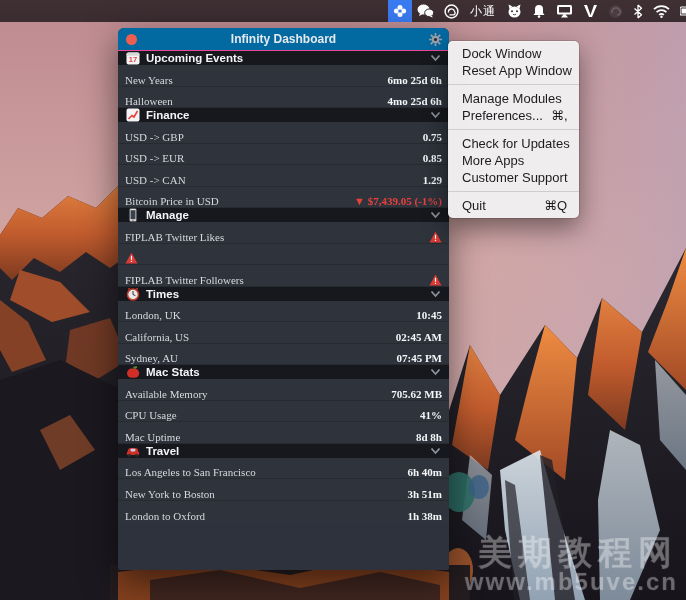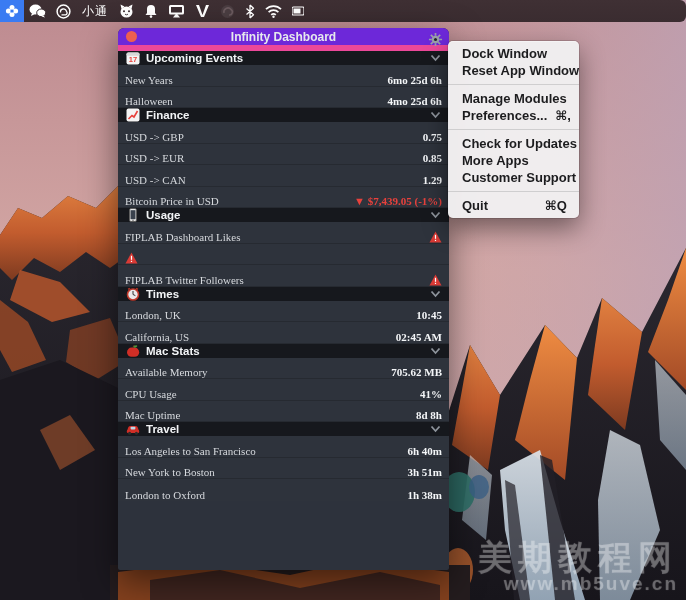--- a/index.html
+++ b/index.html
@@ -6,40 +6,40 @@
   html,body { width:686px; height:600px; overflow:hidden; font-family:"Liberation Sans","DejaVu Sans",sans-serif; background:#c9a0a0; }
   .stage { position:relative; width:686px; height:600px; overflow:hidden; }
 
   
   .wallpaper { position:absolute; inset:0; z-index:0; }
 
   
   .menubar {
     position:absolute; top:0; left:0; width:686px; height:22px;
     background:linear-gradient(180deg,#3f3034 0%,#3a2c30 100%);
-    z-index:5; display:flex; justify-content:flex-start; align-items:center;border-radius:6px;
+    z-index:5; display:flex; justify-content:flex-end; align-items:center;
   }
   .menubar-icons { display:flex; align-items:center; height:22px; }
   .mb-icon { height:22px; display:flex; align-items:center; justify-content:center; padding:0 5px; color:#fff; }
   .mb-icon svg { display:block; }
   .mb-icon.active { background:#3a7bf2; }
   .mb-text { font-size:12px; color:#fff; letter-spacing:1px; padding:0 6px; }
   .mb-battery { padding-right:0; margin-right:-6px; }
 
   
   .panel {
     position:absolute; left:118px; top:28px; width:331px; height:542px;
     border-radius:6px 6px 2px 2px; overflow:hidden; z-index:10;
     box-shadow:0 12px 34px rgba(0,0,0,.5);
     background:#2d323c;
     display:flex; flex-direction:column;
   }
   .titlebar {
-    height:23px; background:#6d28d9; display:flex; align-items:center;
-    position:relative; flex:0 0 auto; border-bottom:6px solid #ec4899;
+    height:23px; background:#0369a1; display:flex; align-items:center;
+    position:relative; flex:0 0 auto; border-bottom:1px solid #ec4899;
   }
   .close-dot { width:11px; height:11px; border-radius:50%; background:#ec5f50; margin-left:8px; }
   .panel-title { position:absolute; left:0; right:0; text-align:center; font-size:12px; font-weight:bold; color:#e6e9ed; }
   .gear-btn { position:absolute; right:6px; top:4px; width:15px; height:15px; color:#9aa0a9; }
 
   .section-header {
     height:14px; background:#16181d; display:flex; align-items:center;
     padding:0 8px; flex:0 0 auto;
   }
   .section-icon { width:14px; height:14px; margin-right:6px; flex:0 0 auto; }
@@ -56,33 +56,33 @@
   .row-value.red { color:#e8413c; }
   .warn-icon { width:13px; height:12px; }
 
   
   .context-menu {
     position:absolute; left:448px; top:41px; width:131px; z-index:20;
     background:rgba(241,240,241,0.97); border-radius:5px;
     box-shadow:0 1px 0 rgba(255,255,255,.4) inset, 0 10px 26px rgba(0,0,0,.45), 0 0 0 1px rgba(0,0,0,.12);
     padding:4px 0; font-size:13px; color:#1c1c1e;
   }
-  .menu-item { height:17px; line-height:17px; padding:0 12px 0 14px; display:flex; white-space:nowrap;font-weight:bold; }
+  .menu-item { height:17px; line-height:17px; padding:0 12px 0 14px; display:flex; white-space:nowrap; }
   .menu-item .mi-label { flex:1; }
   .menu-item .mi-shortcut { color:#1c1c1e; margin-left:8px; }
   .menu-sep { height:1px; background:#cfcecf; margin:5px 0; }
 
   
   .watermark {
     position:absolute; right:8px; bottom:6px; z-index:8; text-align:right;
     color:rgba(255,255,255,0.16); pointer-events:none;
     text-shadow:0 0 1px rgba(255,255,255,0.25);
   }
   .watermark .wm1 { font-size:34px; font-weight:bold; letter-spacing:6px; line-height:1.0; }
-  .watermark .wm2 { font-size:19px; font-weight:bold; letter-spacing:2px; line-height:1.05;text-align:right; }
+  .watermark .wm2 { font-size:24px; font-weight:bold; letter-spacing:2px; line-height:1.05;text-align:right; }
 </style>
 </head>
 <body>
 
 <div class="stage">
 
   <svg class="wallpaper" width="686" height="600" viewBox="0 0 686 600" preserveAspectRatio="none">
     <defs>
       <linearGradient id="sky" x1="0" y1="0" x2="0" y2="1">
         <stop offset="0" stop-color="#bd8a90"></stop>
@@ -317,27 +317,27 @@
       <span class="row-label">Bitcoin Price in USD</span>
       <span class="row-value red">▼ $7,439.05 (-1%)</span>
     </div>
 
     <div class="section-header">
       <svg class="section-icon" viewBox="0 0 14 14">
         <rect x="3.5" y="0.5" width="7" height="13" rx="1.5" fill="#e8e8e8" stroke="#555" stroke-width="0.8"></rect>
         <rect x="4.5" y="2.2" width="5" height="9" fill="#39414d"></rect>
         <circle cx="7" cy="12.3" r="0.7" fill="#555"></circle>
       </svg>
-      <span class="section-title">Usage</span>
-      <svg class="chevron" viewBox="0 0 11 8">
-          <polyline points="1.5,1.5 5.5,6 9.5,1.5" fill="none" stroke="currentColor" stroke-width="1.8"></polyline>
-        </svg>
-    </div>
-    <div class="row">
-      <span class="row-label">FIPLAB Dashboard Likes</span>
+      <span class="section-title">Manage</span>
+      <svg class="chevron" viewBox="0 0 11 8">
+          <polyline points="1.5,1.5 5.5,6 9.5,1.5" fill="none" stroke="currentColor" stroke-width="1.8"></polyline>
+        </svg>
+    </div>
+    <div class="row">
+      <span class="row-label">FIPLAB Twitter Likes</span>
       <svg class="warn-icon" viewBox="0 0 13 12">
         <polygon points="6.5,0.5 12.5,11.5 0.5,11.5" fill="#d93a35"></polygon>
         <rect x="5.9" y="3.8" width="1.2" height="4" fill="#fff"></rect>
           <rect x="5.9" y="8.8" width="1.2" height="1.2" fill="#fff"></rect>
       </svg>
     </div>
     <div class="row">
       <svg class="warn-icon" viewBox="0 0 13 12">
         <polygon points="6.5,0.5 12.5,11.5 0.5,11.5" fill="#d93a35"></polygon>
         <rect x="5.9" y="3.8" width="1.2" height="4" fill="#fff"></rect>
@@ -367,20 +367,24 @@
         </svg>
     </div>
     <div class="row">
       <span class="row-label">London, UK</span>
       <span class="row-value">10:45</span>
     </div>
     <div class="row">
       <span class="row-label">California, US</span>
       <span class="row-value">02:45 AM</span>
     </div>
+    <div class="row">
+      <span class="row-label">Sydney, AU</span>
+      <span class="row-value">07:45 PM</span>
+    </div>
 
     <div class="section-header">
       <svg class="section-icon" viewBox="0 0 14 14">
         <circle cx="5.6" cy="8.2" r="4.6" fill="#d02e26"></circle>
         <circle cx="8.6" cy="8.2" r="4.6" fill="#d02e26"></circle>
         <path d="M7 4 q0.2 -2 1.6 -2.8" stroke="#6b4a2b" stroke-width="1.1" fill="none"></path>
         <ellipse cx="9.6" cy="2.4" rx="1.8" ry="1" fill="#4c9b3a" transform="rotate(-25 9.6 2.4)"></ellipse>
       </svg>
       <span class="section-title">Mac Stats</span>
       <svg class="chevron" viewBox="0 0 11 8">

